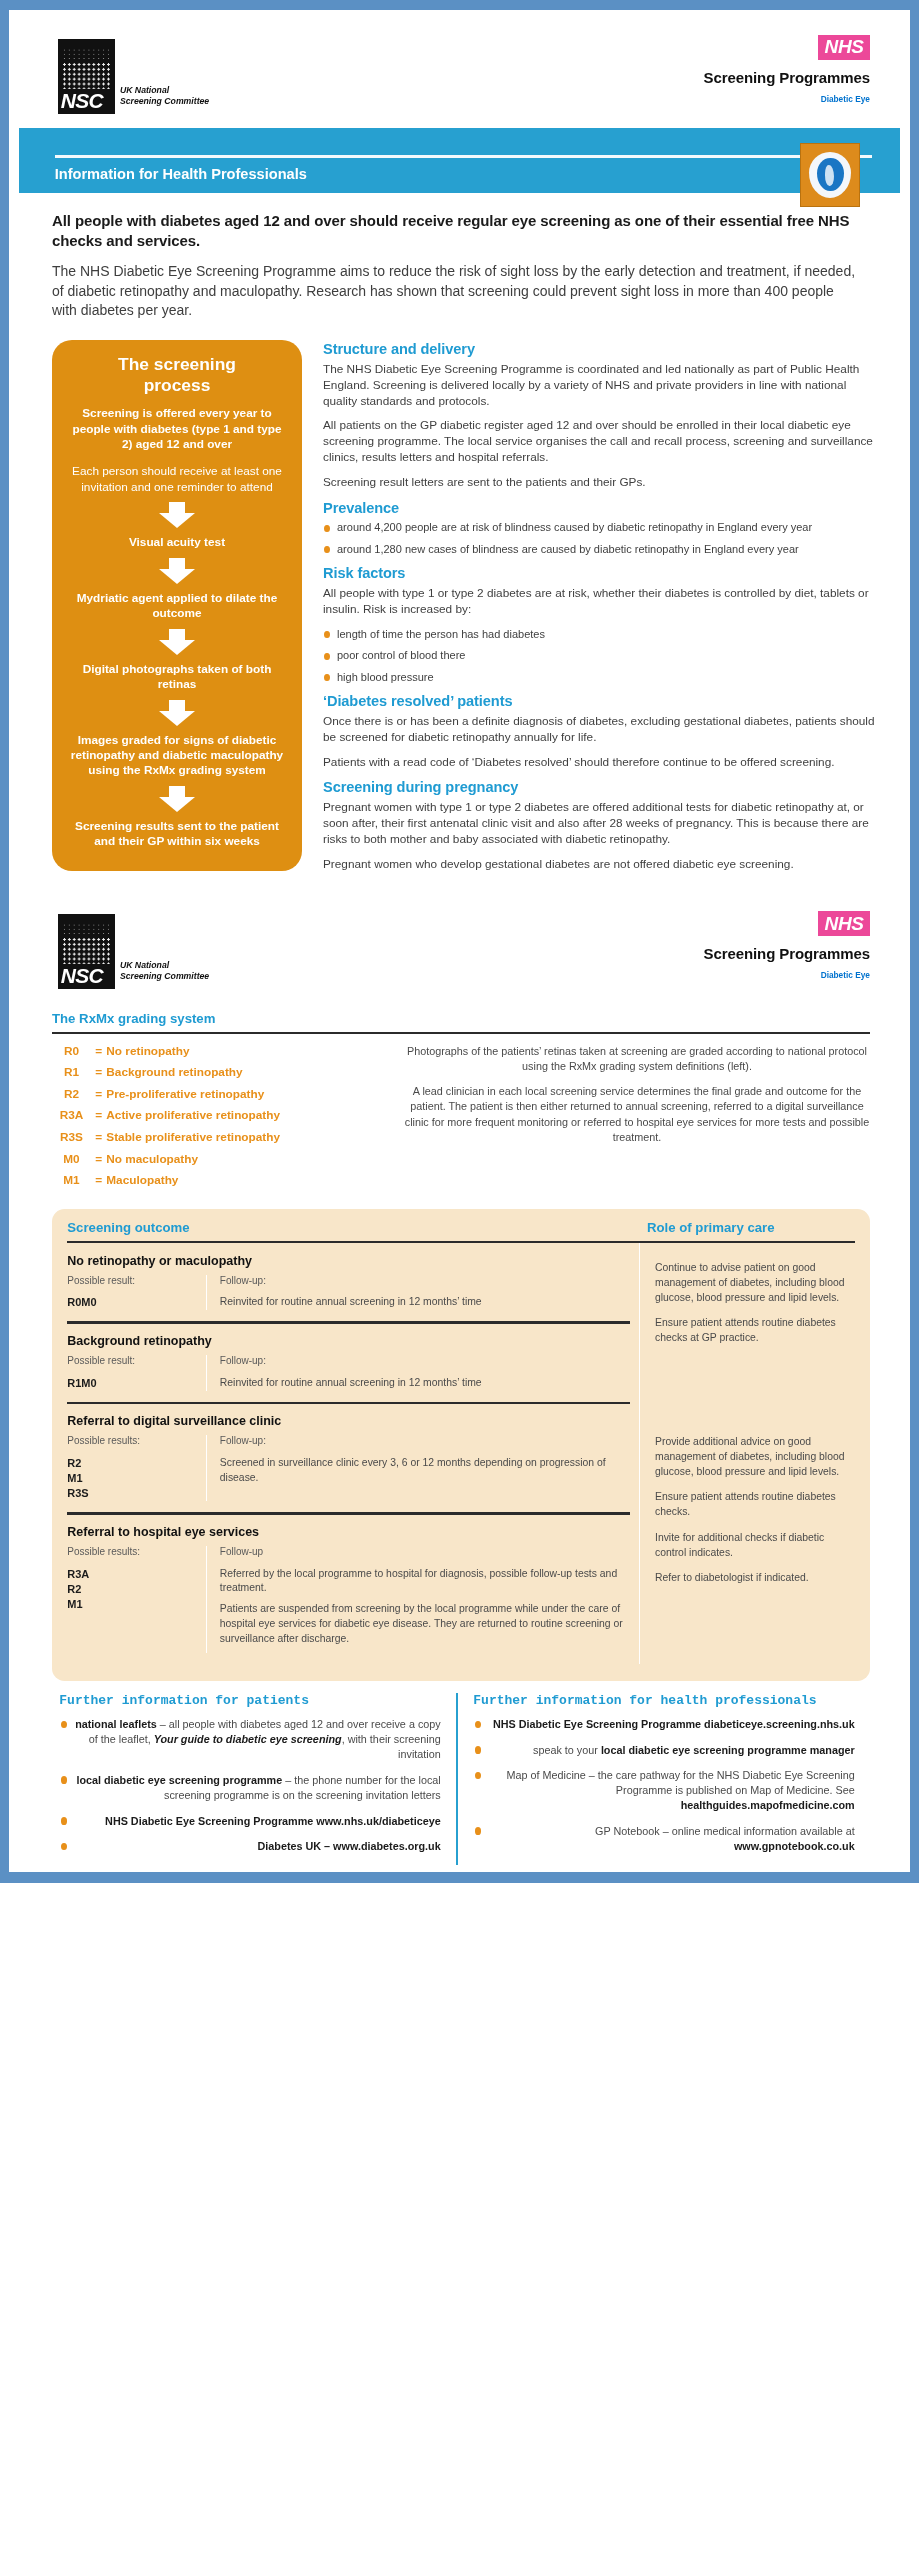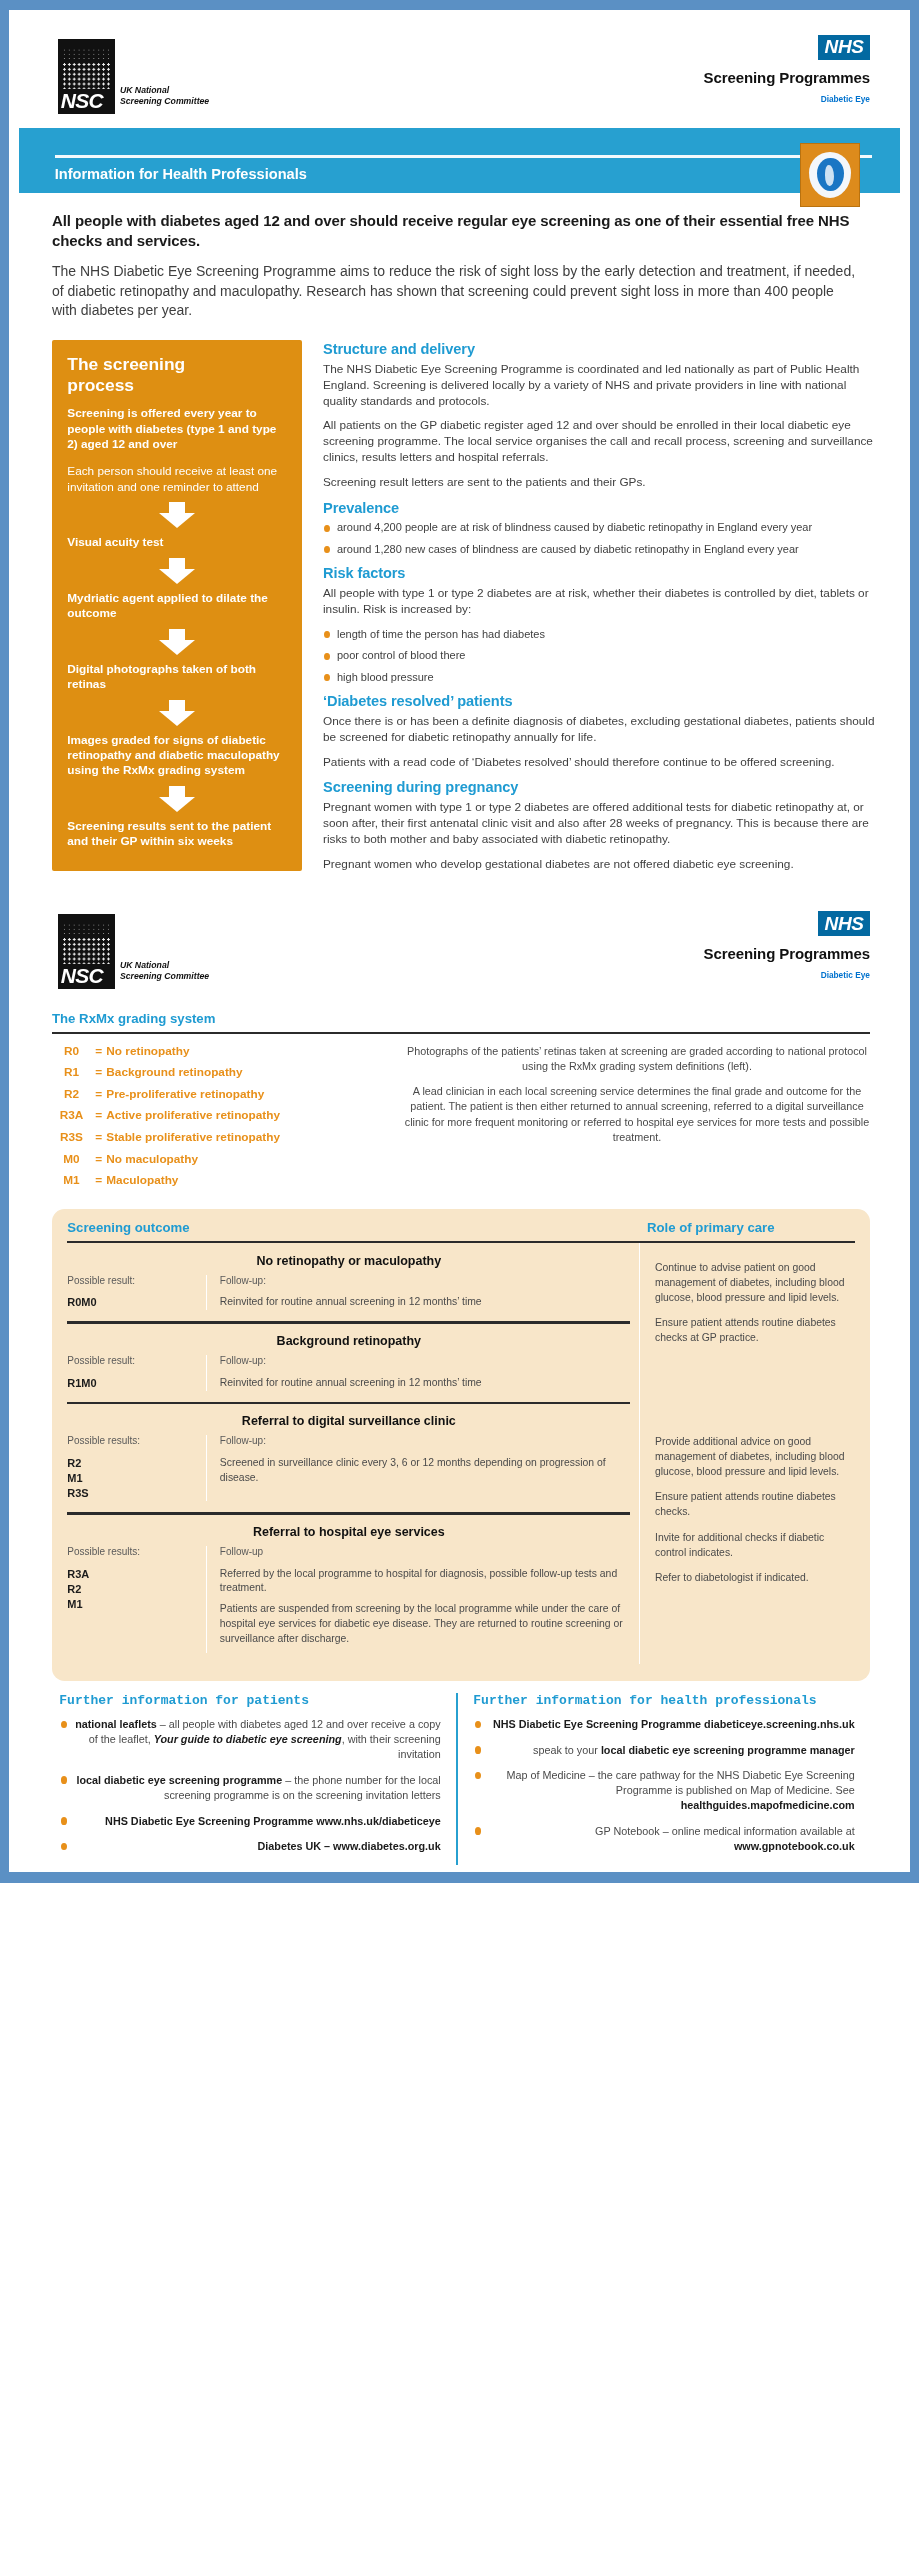--- a/index.html
+++ b/index.html
@@ -51,21 +51,21 @@
     letter-spacing: -0.7px; line-height: 1;
     font-family: "Liberation Sans", sans-serif;
   }
   .nsc-caption {
     margin-left: 4.9px; margin-bottom: 7px;
     font-size: 8.7px; font-weight: bold; font-style: italic;
     color: #111111; line-height: 1.25;
   }
   .nhs-block { position: absolute; right: 40px; top: 25px; text-align: right; width: 209px; }
   .nhs-logo {
-    display: inline-block; background: #0369a1; color: #ffffff;
+    display: inline-block; background: #ec4899; color: #ffffff;
     font-family: "Liberation Sans", sans-serif; font-weight: bold;
     font-style: italic; font-size: 19px; line-height: 23.6px;
     padding: 0.7px 6.3px 0.7px 6.3px; letter-spacing: -0.3px;
   }
   .nhs-sub {
     margin-top: 9px; font-size: 15px; font-weight: bold; color: #111111;
     letter-spacing: -0.1px;
   }
   .nhs-sub2 { margin-top: 8.3px; font-size: 8.3px; font-weight: bold; color: #0072ce; }
 
@@ -113,22 +113,22 @@
     margin-top: 11.8px; font-size: 14px; color: #3e3e3e;
     line-height: 1.38; max-width: 807px;
   }
 
   
   .body-cols { display: flex; padding: 15.3px 28px 15.3px 43px; gap: 21px; }
   .col-left { width: 250px; flex: none; }
   .col-right { flex: 1; padding-top: 1.4px; }
 
   .process-box {
-    background: #de8f12; border-radius: 2px; color: #ffffff;
-    padding: 14px 15.3px 21px 15.3px; text-align: left;
+    background: #de8f12; border-radius: 20px; color: #ffffff;
+    padding: 14px 15.3px 21px 15.3px; text-align: center;
   }
   .process-title {
     font-size: 17.4px; font-weight: bold; line-height: 1.2; margin-bottom: 11px;
   }
   .process-step {
     font-size: 11.8px; font-weight: bold; line-height: 1.3;
   }
   .process-step.light { font-weight: normal; font-size: 11.8px; }
   .proc-gap { height: 11.8px; }
   .arrow-shape {
@@ -188,21 +188,21 @@
   .outcome-hdr .c1 { flex: 1; }
   .outcome-hdr .c2 { width: 216px; flex: none; padding-left: 8.3px; }
   .oc-head { color: #1f9bd2; font-size: 13.2px; font-weight: bold; }
   .heavy-rule { height: 2.1px; background: #2b2b2b; margin: 6.3px 0 0 0; }
 
   .outcome-grid { display: flex; }
   .og-main { flex: 1; padding-right: 8.3px; }
   .og-side { width: 216px; flex: none; border-left: 1.4px solid #ffffff; padding: 18px 0 0 15.3px; }
   .og-side p { font-size: 10.4px; color: #4a4a4a; line-height: 1.42; margin-bottom: 11px; }
 
-  .ob-title { font-size: 12.5px; font-weight: bold; color: #111111; padding: 10.4px 0 7px 0; text-align: center; }
+  .ob-title { font-size: 12.5px; font-weight: bold; color: #111111; padding: 10.4px 0 7px 0; }
   .ob-cols { display: flex; }
   .ob-res { width: 139px; flex: none; }
   .ob-fu { flex: 1; border-left: 1.4px solid #ffffff; padding-left: 12.5px; }
   .ob-label { font-size: 10px; color: #5a5a5a; margin-bottom: 9.7px; }
   .ob-code { font-size: 11px; font-weight: bold; color: #1b1b1b; line-height: 1.38; }
   .ob-text { font-size: 10.4px; color: #4a4a4a; line-height: 1.42; }
   .ob-text p { margin-bottom: 6.3px; }
   .ob-rule { height: 2.1px; background: #2b2b2b; margin: 11px 0 0 0; }
   .ob-pad { height: 11px; }
 

